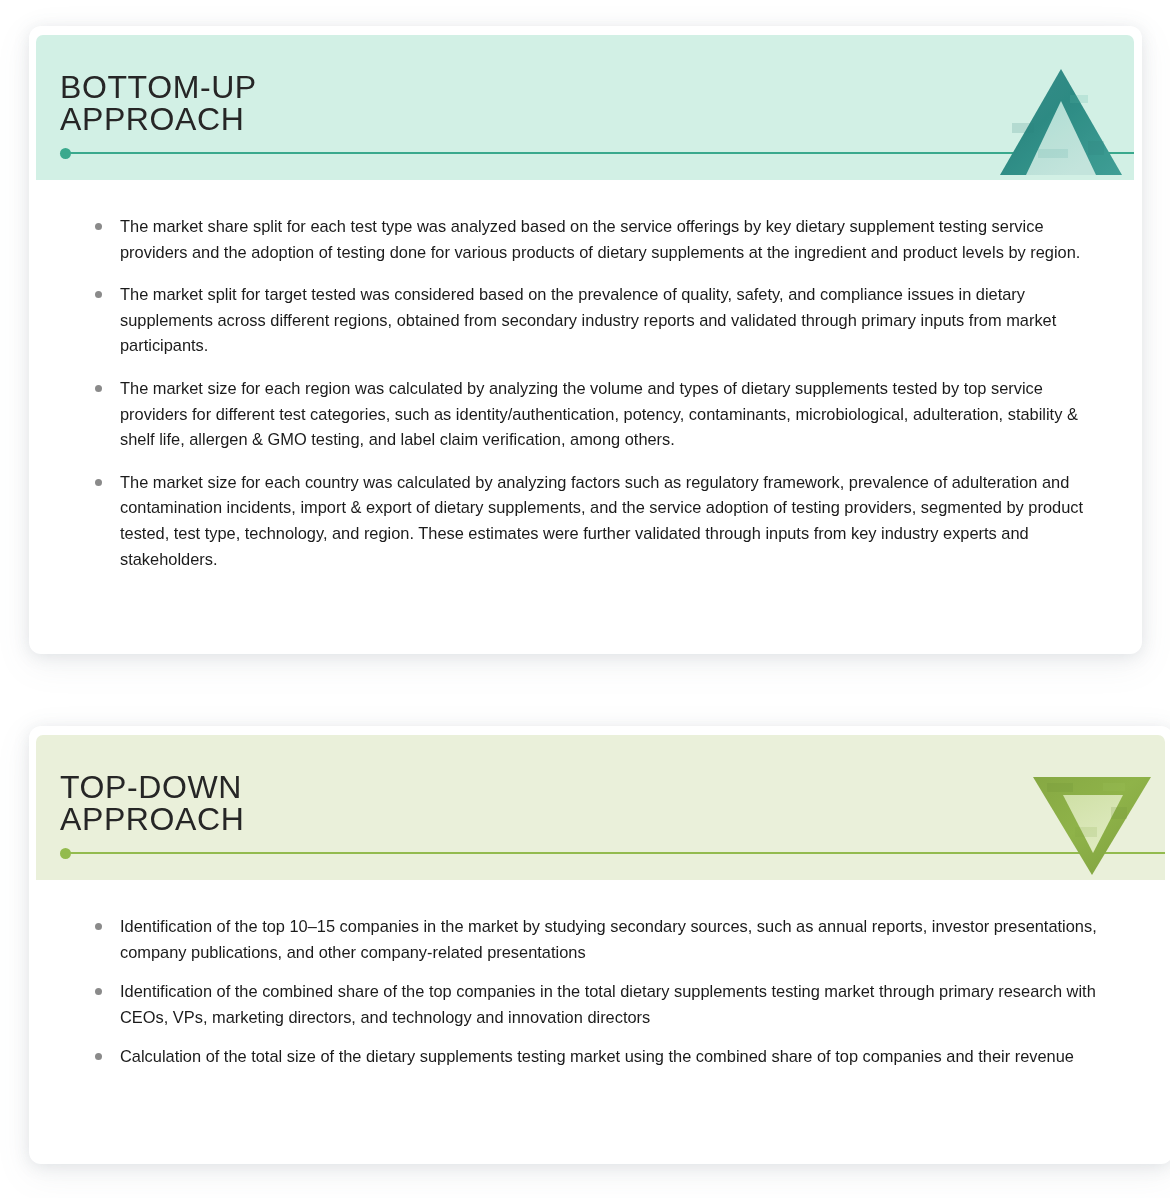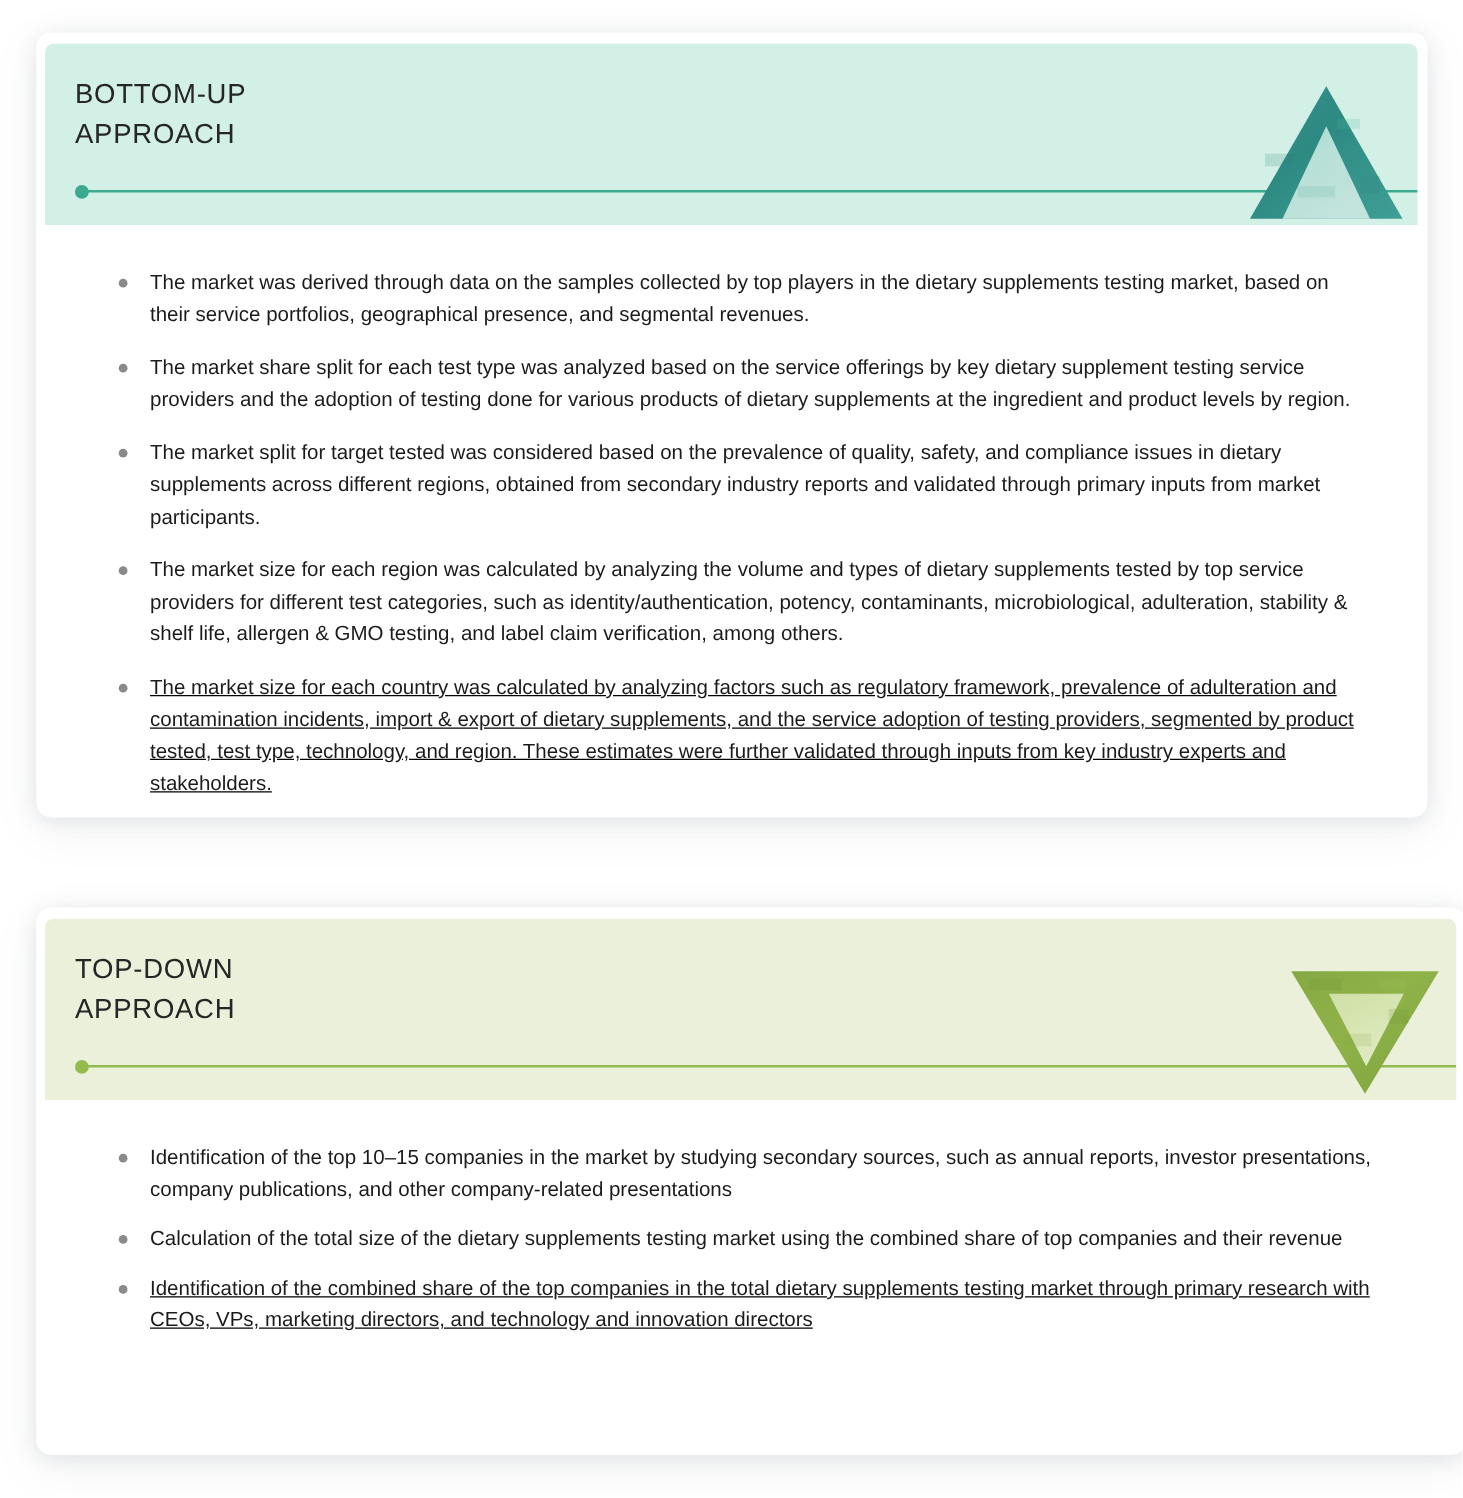--- a/index.html
+++ b/index.html
@@ -40,22 +40,22 @@
     height: 145px;
     border-radius: 7px 7px 0 0;
     overflow: hidden;
   }
   .banner.teal  { background: #d2f0e5; }
   .banner.green { background: #eaf0da; }
 
   .banner-title {
     position: absolute;
     left: 24px;
-    top: 24px;
-    font-size: 22px;
+    top: 36px;
+    font-size: 32px;
     line-height: 32px;
     letter-spacing: 0.6px;
     color: #262626;
     font-weight: 400;
     white-space: pre-line;
   }
 
   
   .rule {
     position: absolute;
@@ -99,21 +99,21 @@
     padding: 34px 46px 30px 58px;
   }
   #card-top-down .list { }
 
   .bullet-row {
     position: relative;
     display: block;
     padding-left: 33px;
     margin-bottom: 17px;
   }
-  .bullet-row:last-child { margin-bottom: 0; text-decoration: underline; }
+  .bullet-row:last-child { margin-bottom: 0; }
 
   .bullet-dot {
     position: absolute;
     left: 8px;
     top: 9px;
     width: 7px;
     height: 7px;
     border-radius: 50%;
     background: #8a8a8a;
   }
@@ -164,24 +164,20 @@
           <rect x="72" y="34" width="18" height="8" fill="#58b2a6" opacity="0.20"></rect>
           <rect x="40" y="88" width="30" height="9" fill="#3f9c93" opacity="0.14"></rect>
           <rect x="90" y="80" width="16" height="14" fill="#2a7d78" opacity="0.16"></rect>
         </svg>
       </div>
     </div>
 
     <div class="list">
       <div class="bullet-row">
         <span class="bullet-dot"></span>
-        <span class="bullet-text">The market was derived through data on the samples collected by top players in the dietary supplements testing market, based on their service portfolios, geographical presence, and segmental revenues.</span>
-      </div>
-      <div class="bullet-row">
-        <span class="bullet-dot"></span>
         <span class="bullet-text">The market share split for each test type was analyzed based on the service offerings by key dietary supplement testing service providers and the adoption of testing done for various products of dietary supplements at the ingredient and product levels by region.</span>
       </div>
       <div class="bullet-row">
         <span class="bullet-dot"></span>
         <span class="bullet-text">The market split for target tested was considered based on the prevalence of quality, safety, and compliance issues in dietary supplements across different regions, obtained from secondary industry reports and validated through primary inputs from market participants.</span>
       </div>
       <div class="bullet-row">
         <span class="bullet-dot"></span>
         <span class="bullet-text">The market size for each region was calculated by analyzing the volume and types of dietary supplements tested by top service providers for different test categories, such as identity/authentication, potency, contaminants, microbiological, adulteration, stability &amp; shelf life, allergen &amp; GMO testing, and label claim verification, among others.</span>
       </div>
@@ -227,22 +223,22 @@
       </div>
     </div>
 
     <div class="list">
       <div class="bullet-row">
         <span class="bullet-dot"></span>
         <span class="bullet-text">Identification of the top 10–15 companies in the market by studying secondary sources, such as annual reports, investor presentations, company publications, and other company-related presentations</span>
       </div>
       <div class="bullet-row">
         <span class="bullet-dot"></span>
+        <span class="bullet-text">Identification of the combined share of the top companies in the total dietary supplements testing market through primary research with CEOs, VPs, marketing directors, and technology and innovation directors</span>
+      </div>
+      <div class="bullet-row">
+        <span class="bullet-dot"></span>
         <span class="bullet-text">Calculation of the total size of the dietary supplements testing market using the combined share of top companies and their revenue</span>
       </div>
-      <div class="bullet-row">
-        <span class="bullet-dot"></span>
-        <span class="bullet-text">Identification of the combined share of the top companies in the total dietary supplements testing market through primary research with CEOs, VPs, marketing directors, and technology and innovation directors</span>
-      </div>
     </div>
   </section>
 
 </div>
 
 </body></html>

